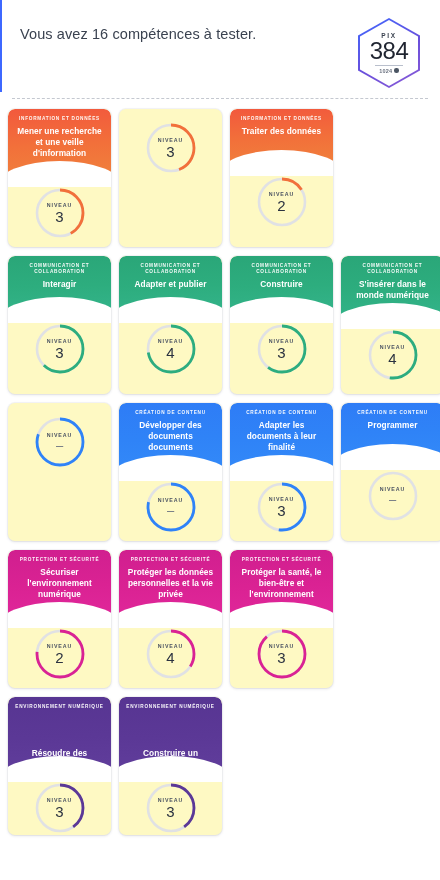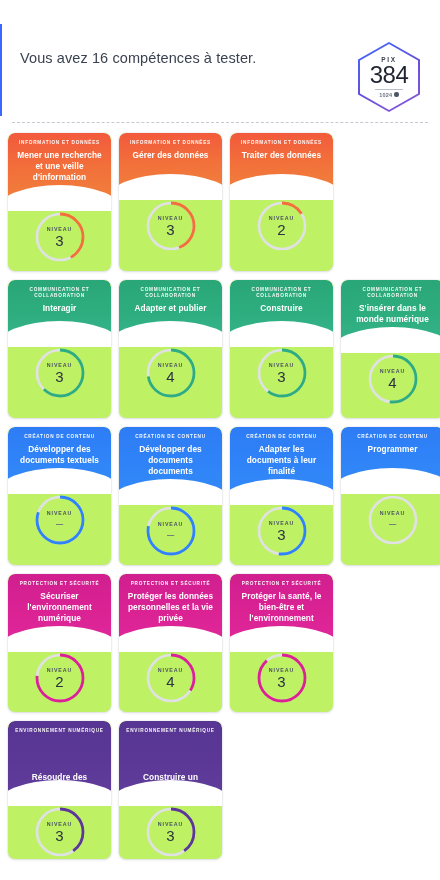--- a/index.html
+++ b/index.html
@@ -20,21 +20,20 @@
     overflow: hidden;
   }
 
   
   .header {
     position: relative;
     padding: 18px 14px 0 18px;
     height: 92px;
     background: #ffffff;
     border-left: 2px solid #3d68ff;
-    margin-top: 24px;
   }
   .header-inner {
     display: flex;
     align-items: flex-start;
     justify-content: space-between;
   }
   .headline {
     padding-top: 4px;
     color: #3a4250;
     font-size: 14.5px;
@@ -119,21 +118,21 @@
     gap: 9px;
   }
   .row {
     display: flex;
     gap: 8px;
   }
 
   .card {
     width: 103px;
     flex: 0 0 103px;
-    background: #bef264;
+    background: #fef9c3;
     border-radius: 7px;
     box-shadow: 0 1px 3px rgba(40,50,70,.13), 0 0 0 1px rgba(40,50,70,.045);
     overflow: hidden;
     display: flex;
     flex-direction: column;
     height: 138px;
     position: relative;
   }
 
   .card-head {
@@ -265,24 +264,20 @@
                 <circle cx="27" cy="27" r="23" fill="none" stroke="#f2703a" stroke-width="2.8" stroke-linecap="butt" stroke-dasharray="60.70 83.82"></circle>
               </svg>
               <div class="ring-text">
                 <div class="ring-label">NIVEAU</div>
                 <div class="ring-value">3</div>
               </div>
             </div>
           </div>
         </div>
         <div class="card t-info">
-          <div class="card-head">
-            <div class="card-cat">INFORMATION ET DONNÉES</div>
-            <div class="card-title">Gérer des données</div>
-          </div>
           <div class="card-body">
             <div class="ring">
               <svg width="54" height="54" viewBox="0 0 54 54">
                 <circle cx="27" cy="27" r="23" fill="none" stroke="#e0e1e4" stroke-width="2.6"></circle>
                 <circle cx="27" cy="27" r="23" fill="none" stroke="#f2703a" stroke-width="2.8" stroke-linecap="butt" stroke-dasharray="63.59 80.93"></circle>
               </svg>
               <div class="ring-text">
                 <div class="ring-label">NIVEAU</div>
                 <div class="ring-value">3</div>
               </div>
@@ -377,24 +372,20 @@
               <div class="ring-text">
                 <div class="ring-label">NIVEAU</div>
                 <div class="ring-value">4</div>
               </div>
             </div>
           </div>
         </div>
       </div>
       <div class="row">
         <div class="card t-crea">
-          <div class="card-head">
-            <div class="card-cat">CRÉATION DE CONTENU</div>
-            <div class="card-title">Développer des documents textuels</div>
-          </div>
           <div class="card-body">
             <div class="ring">
               <svg width="54" height="54" viewBox="0 0 54 54">
                 <circle cx="27" cy="27" r="23" fill="none" stroke="#e0e1e4" stroke-width="2.6"></circle>
                 <circle cx="27" cy="27" r="23" fill="none" stroke="#2f83f7" stroke-width="2.8" stroke-linecap="butt" stroke-dasharray="115.61 28.90"></circle>
               </svg>
               <div class="ring-text">
                 <div class="ring-label">NIVEAU</div>
                 <div class="ring-value dash">–</div>
               </div>

